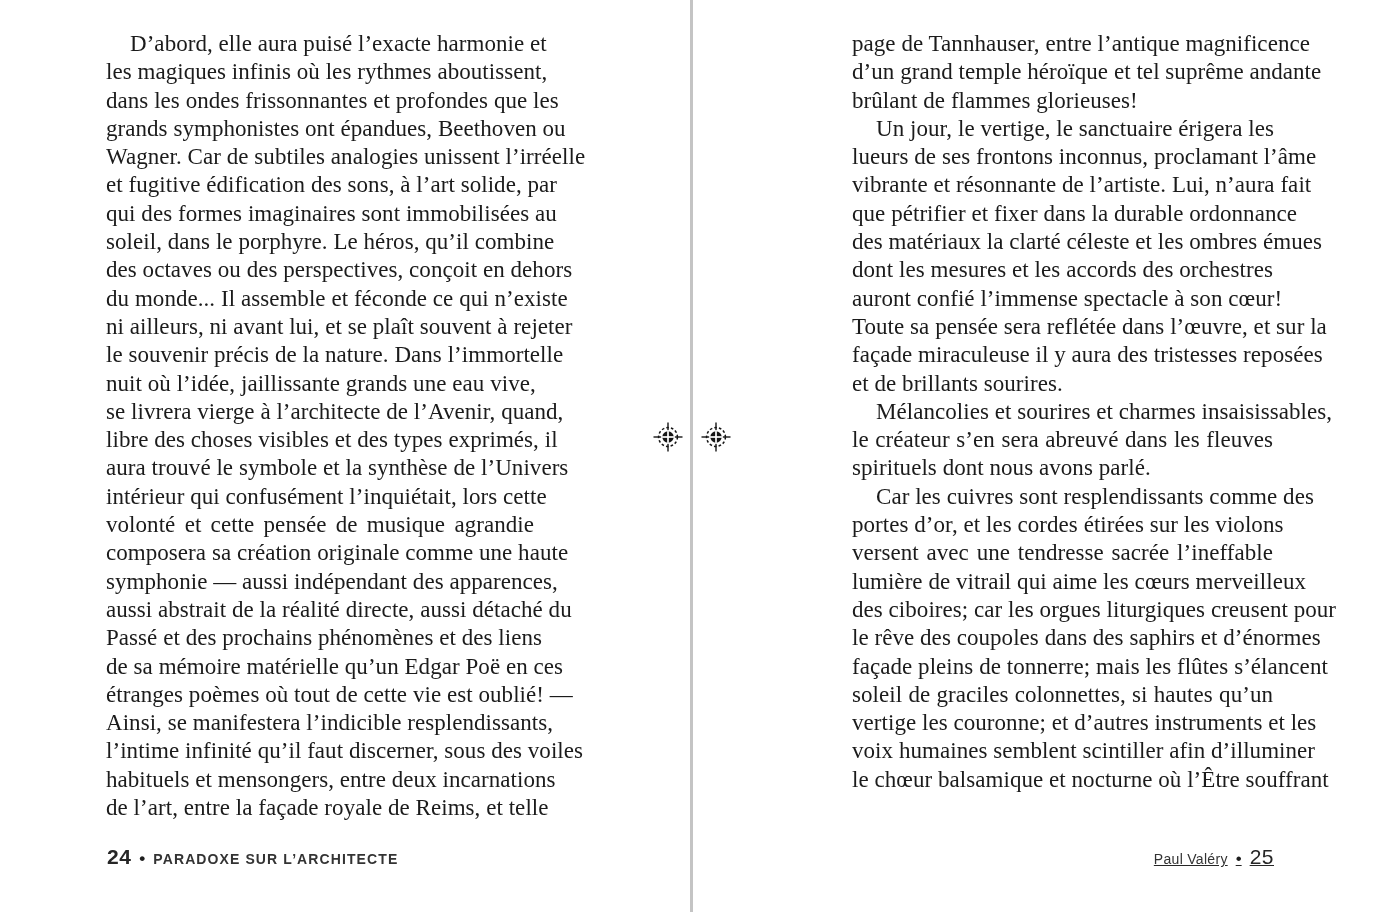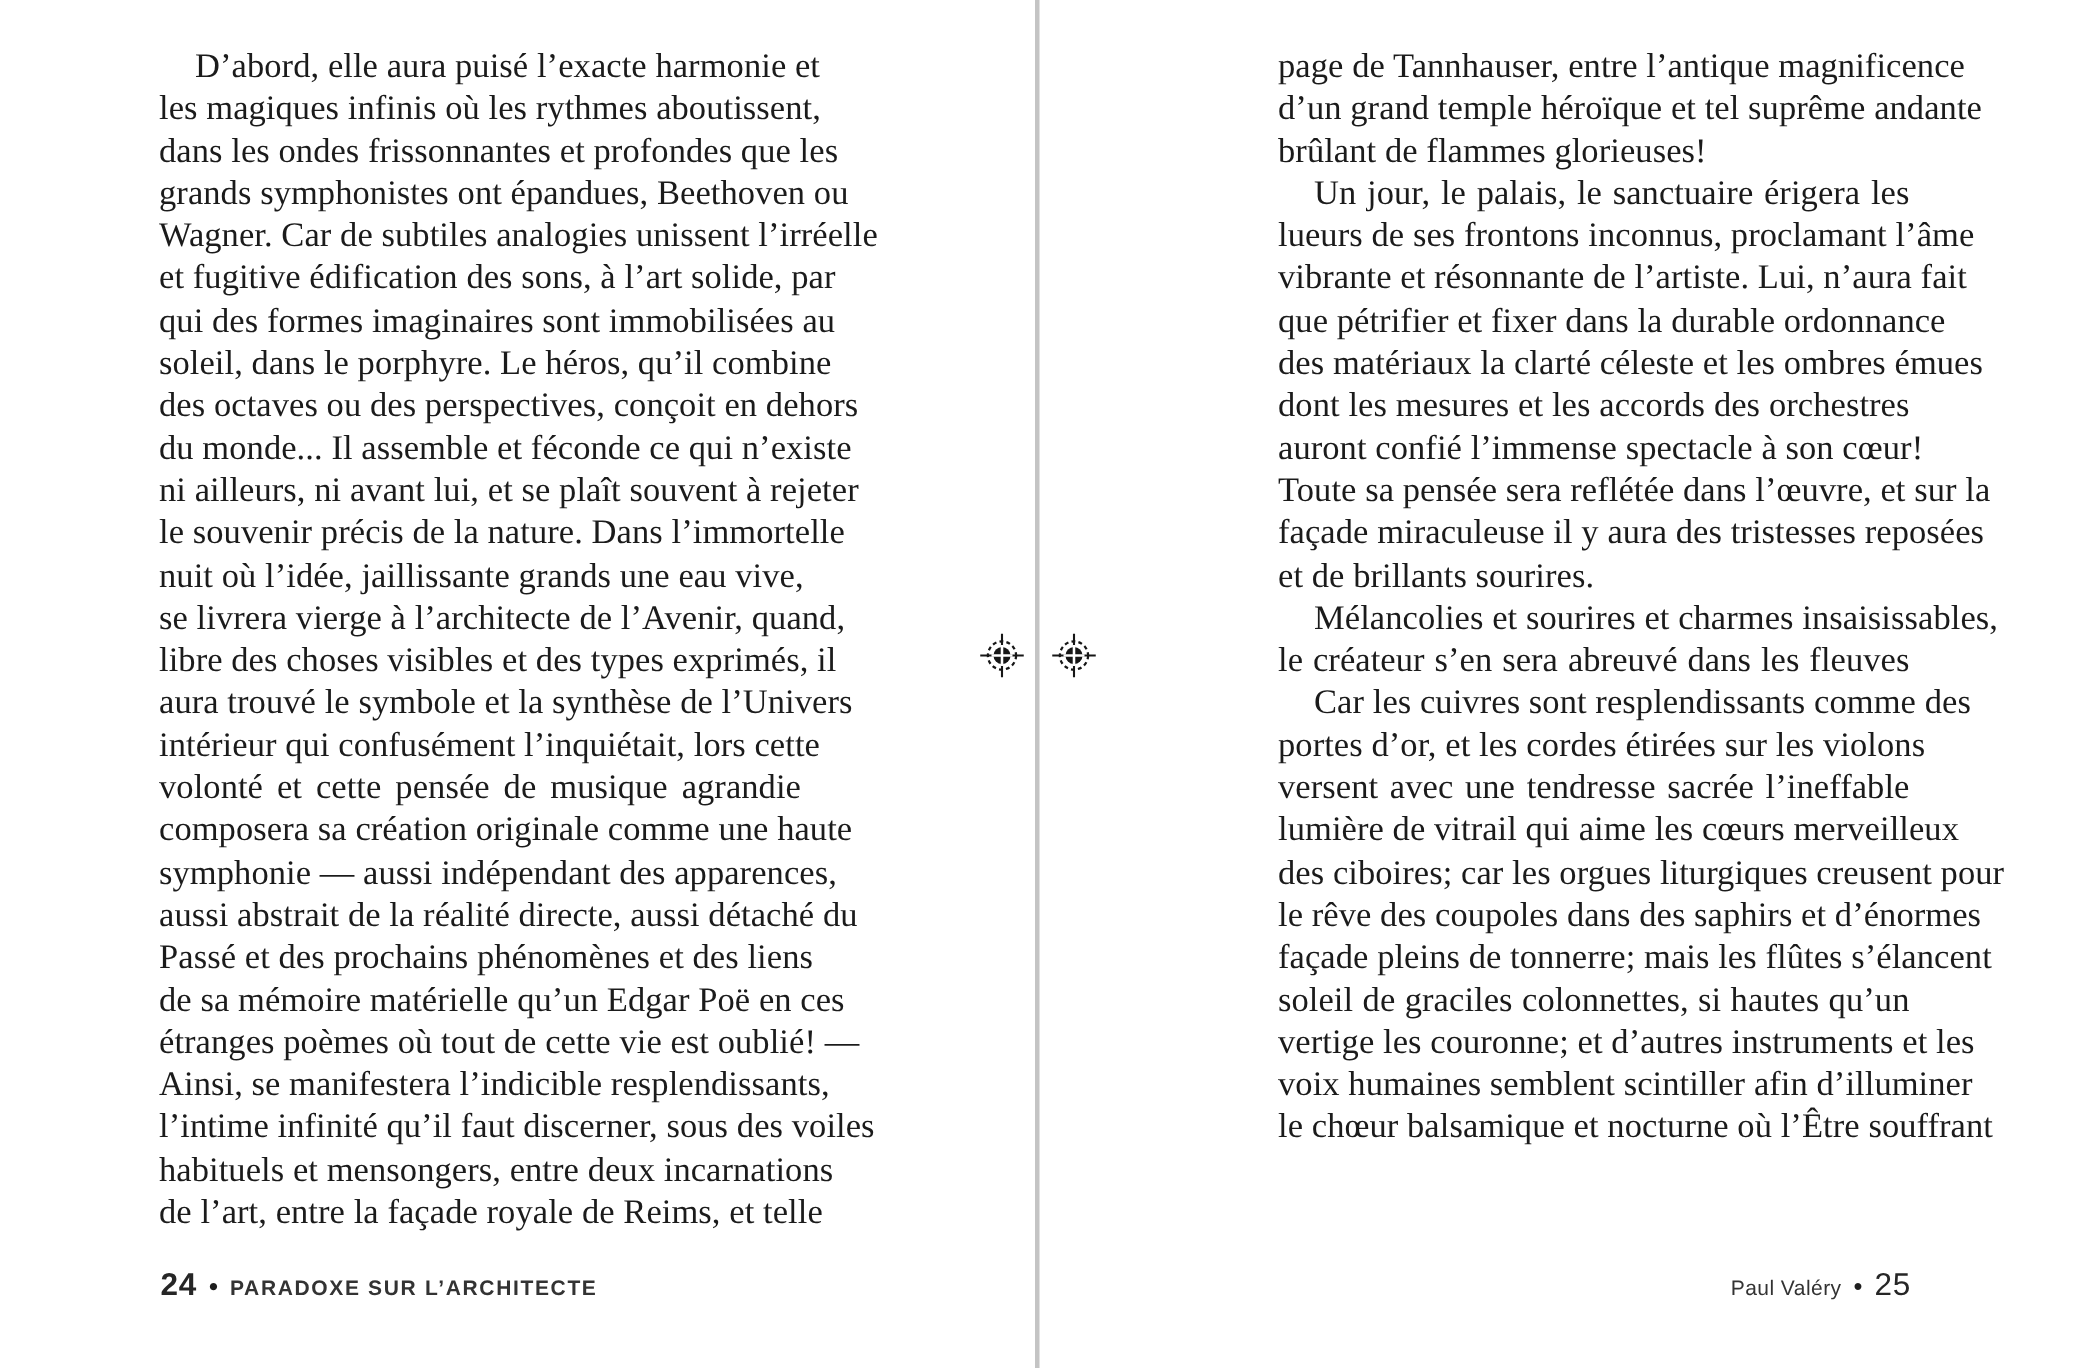--- a/index.html
+++ b/index.html
@@ -43,21 +43,21 @@
   .regmark.rm-right { left: 701px; top: 422px; }
 
   
   .footer {
     position: absolute; top: 845px;
     font-family: "Liberation Sans", sans-serif;
     color: #262626;
     white-space: nowrap;
   }
   .footer.left { left: 107px; font-weight: bold; }
-  .footer.right { right: 108px; text-align: right; }
+  .footer.right { right: 108px; text-align: right; text-decoration: underline; }
   .page-num { font-size: 21px; letter-spacing: 0.5px; }
   .footer-dot {
     font-size: 17px;
     margin: 0 8px;
     vertical-align: 0px;
     color: #1e1e1e;
   }
   .running-title { font-size: 14px; letter-spacing: 1.1px; color: #333333; }
   .author-name { font-size: 14px; letter-spacing: 0.3px; color: #333333; }
 </style>
@@ -94,32 +94,33 @@
       <div class="line">Ainsi, se manifestera l’indicible resplendissants,</div>
       <div class="line">l’intime infinité qu’il faut discerner, sous des voiles</div>
       <div class="line">habituels et mensongers, entre deux incarnations</div>
       <div class="line">de l’art, entre la façade royale de Reims, et telle</div>
     </div>
 
   <div class="text-block right">
       <div class="line">page de Tannhauser, entre l’antique magnificence</div>
       <div class="line">d’un grand temple héroïque et tel suprême andante</div>
       <div class="line end">brûlant de flammes glorieuses!</div>
-      <div class="line indent">Un jour, le palais, le sanctuaire érigera les</div>
+      <div class="line indent">Un jour, le vertige, le sanctuaire érigera les</div>
       <div class="line">lueurs de ses frontons inconnus, proclamant l’âme</div>
       <div class="line">vibrante et résonnante de l’artiste. Lui, n’aura fait</div>
       <div class="line">que pétrifier et fixer dans la durable ordonnance</div>
       <div class="line">des matériaux la clarté céleste et les ombres émues</div>
       <div class="line">dont les mesures et les accords des orchestres</div>
       <div class="line">auront confié l’immense spectacle à son cœur!</div>
       <div class="line">Toute sa pensée sera reflétée dans l’œuvre, et sur la</div>
       <div class="line">façade miraculeuse il y aura des tristesses reposées</div>
       <div class="line end">et de brillants sourires.</div>
       <div class="line indent">Mélancolies et sourires et charmes insaisissables,</div>
       <div class="line">le créateur s’en sera abreuvé dans les fleuves</div>
+      <div class="line end">spirituels dont nous avons parlé.</div>
       <div class="line indent">Car les cuivres sont resplendissants comme des</div>
       <div class="line">portes d’or, et les cordes étirées sur les violons</div>
       <div class="line">versent avec une tendresse sacrée l’ineffable</div>
       <div class="line">lumière de vitrail qui aime les cœurs merveilleux</div>
       <div class="line">des ciboires; car les orgues liturgiques creusent pour</div>
       <div class="line">le rêve des coupoles dans des saphirs et d’énormes</div>
       <div class="line">façade pleins de tonnerre; mais les flûtes s’élancent</div>
       <div class="line">soleil de graciles colonnettes, si hautes qu’un</div>
       <div class="line">vertige les couronne; et d’autres instruments et les</div>
       <div class="line">voix humaines semblent scintiller afin d’illuminer</div>

